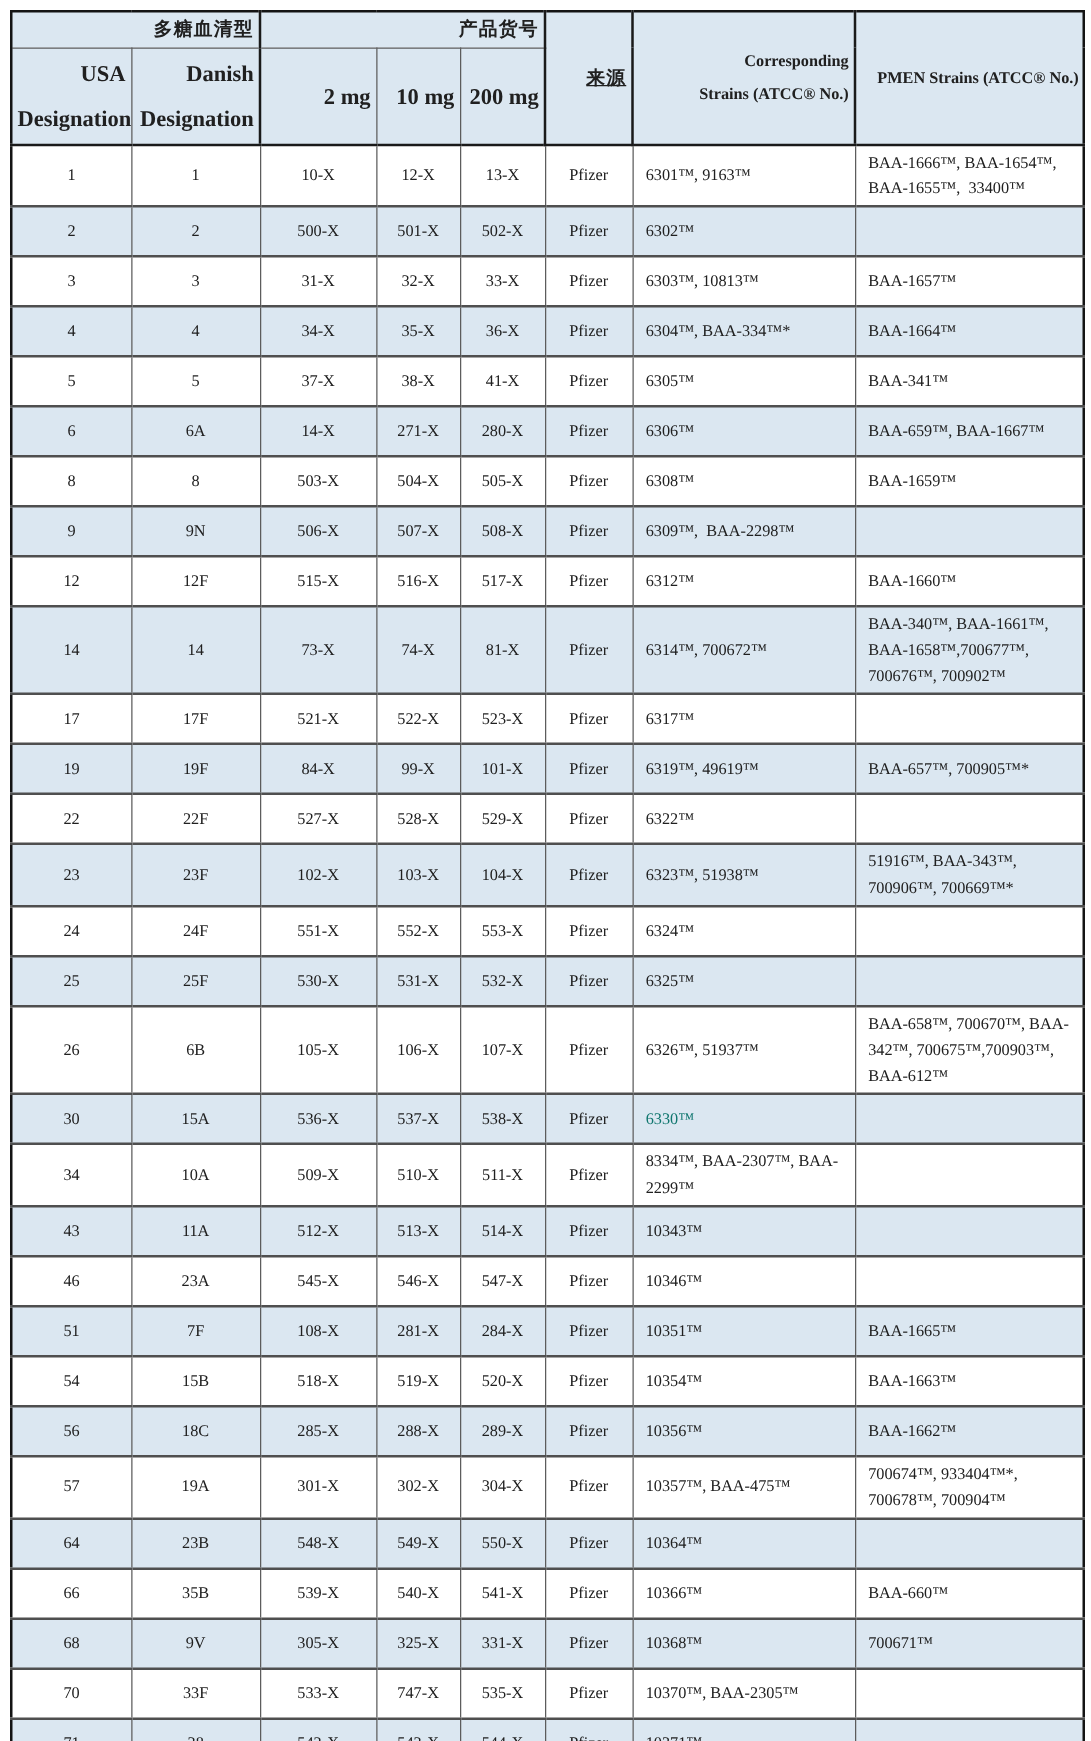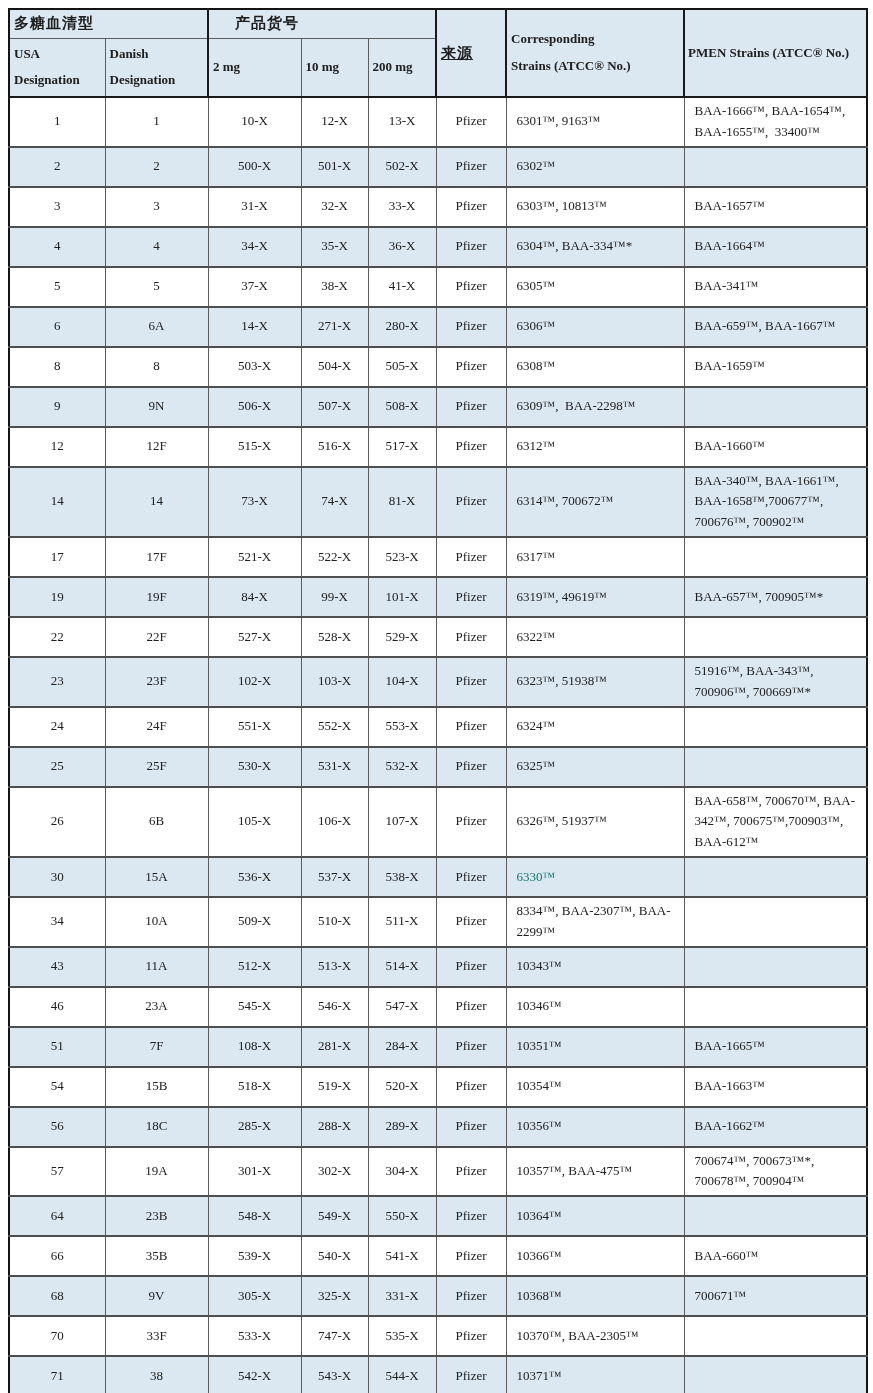--- a/index.html
+++ b/index.html
@@ -28,30 +28,30 @@
   col.c-200mg  { width: 68px; }
   col.c-src    { width: 70px; }
   col.c-corr   { width: 178px; }
   col.c-pmen   { width: 183px; }
 
   th, td { border: 1px solid #5c5c5c; vertical-align: middle; }
 
   thead th {
     background: #dbe7f1;
     font-weight: bold;
-    text-align: left;
+    text-align: right;
     padding: 2px 4px;
     margin-top: 48px;
   }
   tr.hrow1 { height: 29px; }
   tr.hrow2 { height: 59px; }
   th.zh { font-size: 15px; letter-spacing: 1px; }
   th.en { font-size: 13px; white-space: pre-line; line-height: 2.05; }
   th.en-nowrap { font-size: 13px; white-space: nowrap; padding: 2px 3px; }
-  th.sub { font-size: 13px; white-space: pre-line; line-height: 2.0; font-family: Liberation Serif, serif; }
+  th.sub { font-size: 18px; white-space: pre-line; line-height: 2.0; font-family: Liberation Serif, serif; }
   
   th[data-name="header-catalog-group"] { border-left: 2px solid #1a1a1a; padding-left: 26px; }
   th[data-name="header-2mg"] { border-left: 2px solid #1a1a1a; }
   th[data-name="header-source"] { border-left: 2px solid #1a1a1a; border-right: 2px solid #1a1a1a; border-bottom: 2px solid #1a1a1a; text-decoration: underline; }
   th[data-name="header-corresponding-strains"],
   th[data-name="header-pmen-strains"] { border-bottom: 2px solid #1a1a1a; }
   th[data-name="header-pmen-strains"] { border-left: 2px solid #1a1a1a; }
   tr.hrow2 th { border-bottom: 2px solid #1a1a1a; }
 
   tbody td {
@@ -341,21 +341,21 @@
         <td data-name="cell-pmen-strains" class="left">BAA-1662™</td>
       </tr>
       <tr data-name="table-row">
         <td data-name="cell-usa-designation">57</td>
         <td data-name="cell-danish-designation">19A</td>
         <td data-name="cell-2mg">301-X</td>
         <td data-name="cell-10mg">302-X</td>
         <td data-name="cell-200mg">304-X</td>
         <td data-name="cell-source">Pfizer</td>
         <td data-name="cell-corresponding-strains" class="left">10357™, BAA-475™</td>
-        <td data-name="cell-pmen-strains" class="left">700674™, 700673™*, 700678™, 700904™</td>
+        <td data-name="cell-pmen-strains" class="left">700674™, 933404™*, 700678™, 700904™</td>
       </tr>
       <tr data-name="table-row">
         <td data-name="cell-usa-designation">64</td>
         <td data-name="cell-danish-designation">23B</td>
         <td data-name="cell-2mg">548-X</td>
         <td data-name="cell-10mg">549-X</td>
         <td data-name="cell-200mg">550-X</td>
         <td data-name="cell-source">Pfizer</td>
         <td data-name="cell-corresponding-strains" class="left">10364™</td>
         <td data-name="cell-pmen-strains" class="left"></td>

